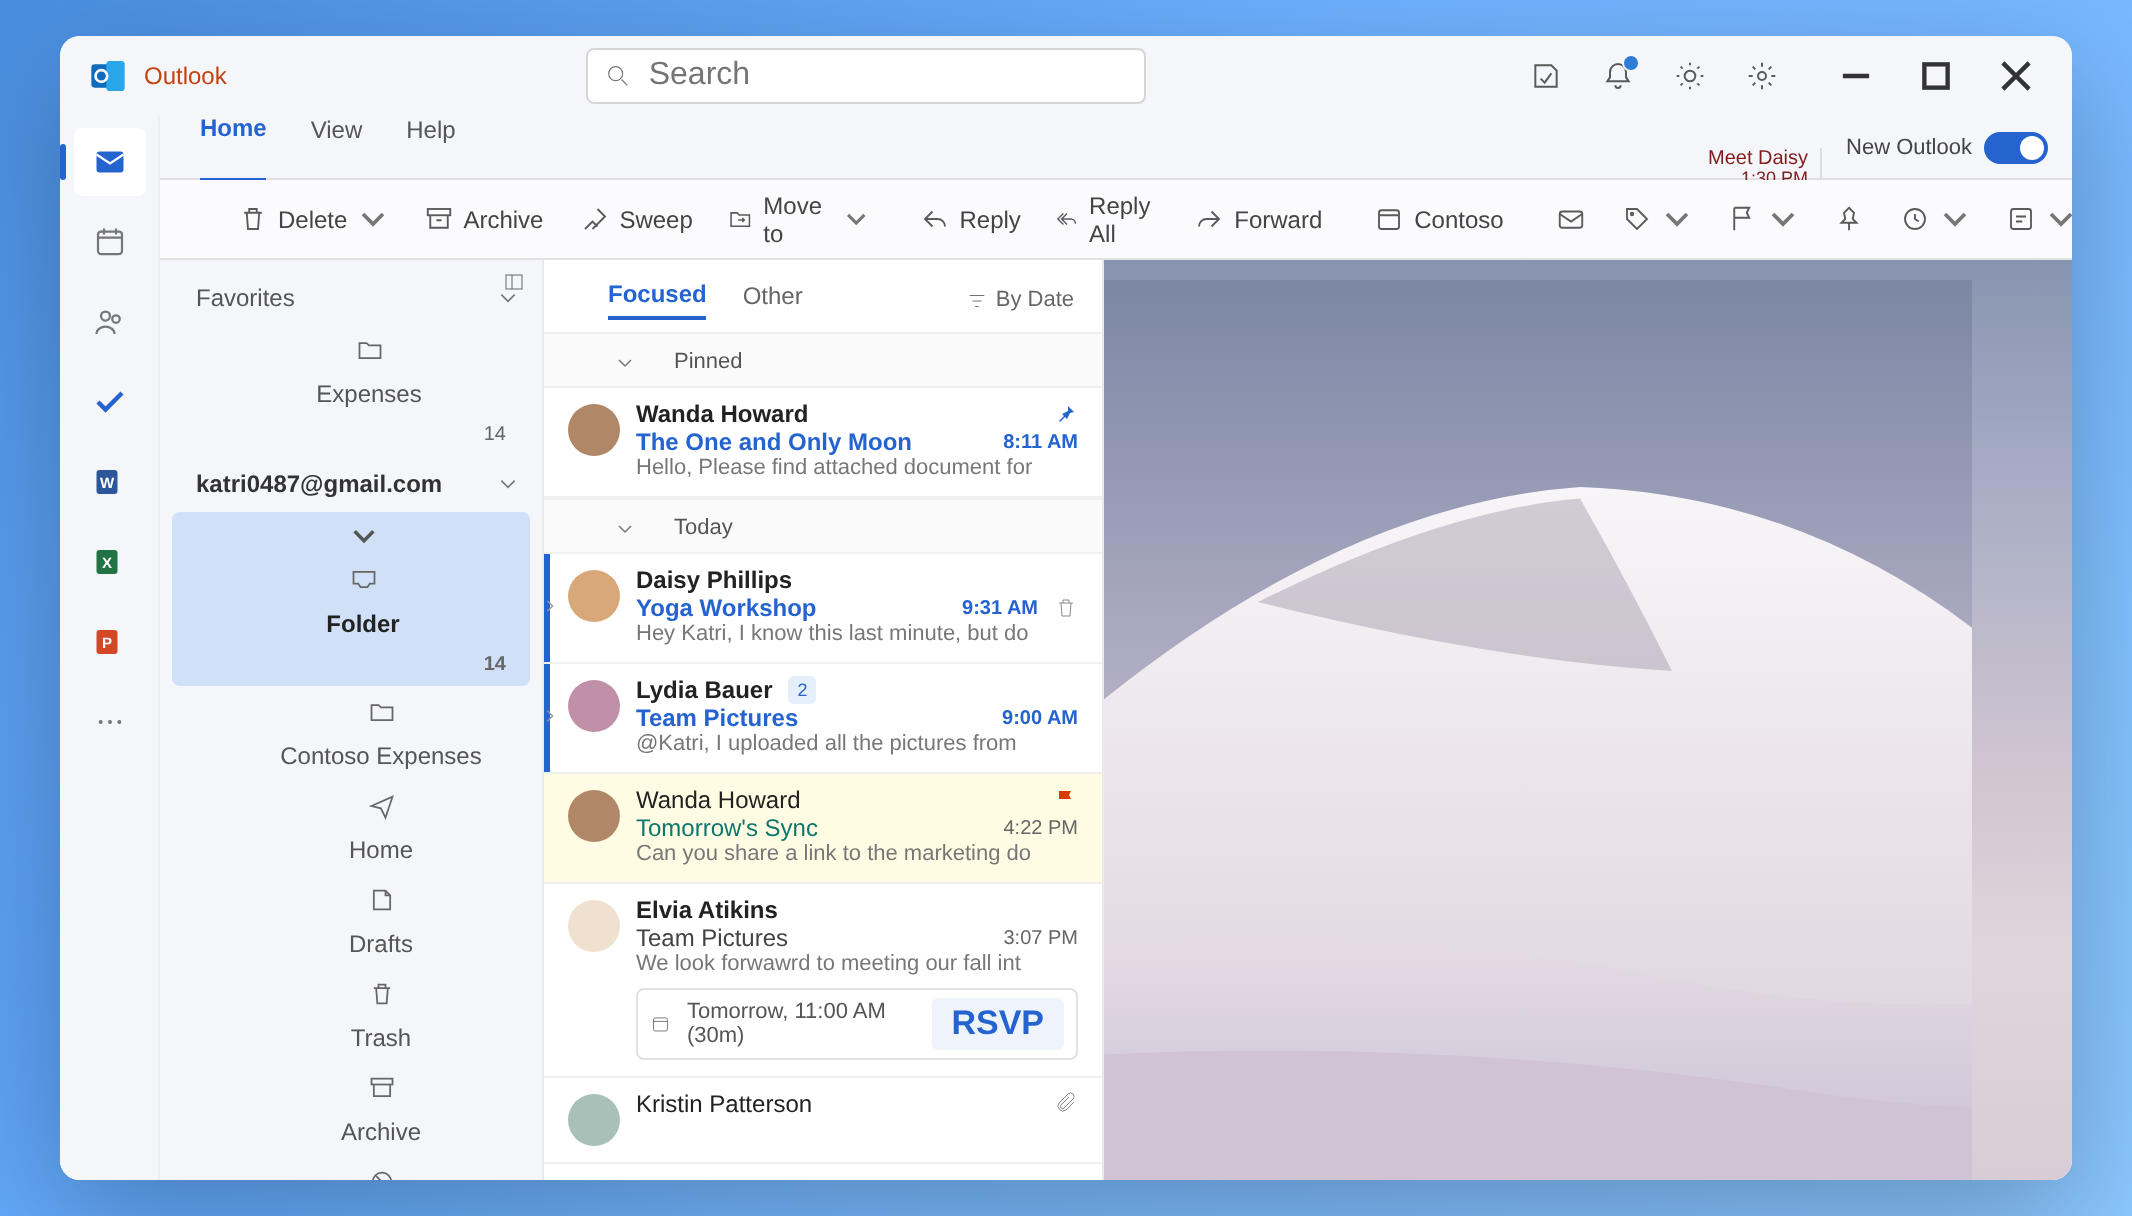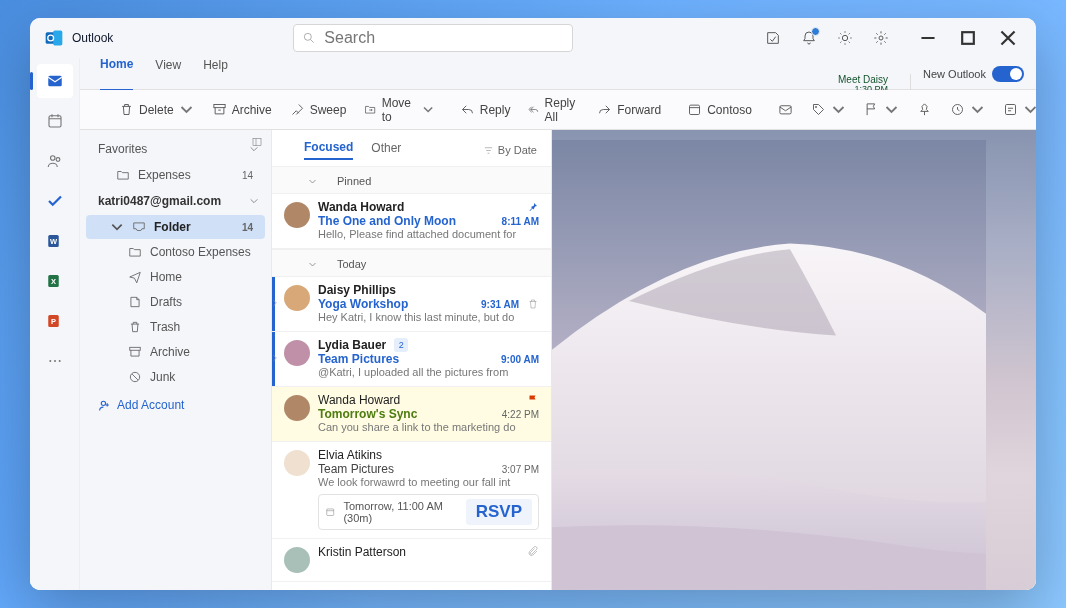--- a/index.html
+++ b/index.html
@@ -1,36 +1,36 @@
 <!DOCTYPE html>
 <html><head>
 <meta charset="utf-8">
 <style>
 * { box-sizing: border-box; margin: 0; padding: 0; font-family: "Segoe UI", -apple-system, sans-serif; }
 body { width: 1066px; height: 608px; overflow: hidden; position: relative; background: #5aa0f0; }
 .bg-swirl { position: absolute; inset: 0; background: radial-gradient(ellipse 600px 300px at 900px 100px, rgba(120,180,255,0.6), transparent 70%), radial-gradient(ellipse 500px 400px at 100px 500px, rgba(80,150,240,0.5), transparent 60%), linear-gradient(135deg, #4a8ee0 0%, #6bb0ff 40%, #8cc8ff 100%); }
 .window { position: absolute; left: 30px; top: 18px; right: 30px; bottom: 18px; background: #f5f6fa; border-radius: 10px; box-shadow: 0 20px 60px rgba(0,0,0,0.25); display: flex; flex-direction: column; overflow: hidden; }
 .titlebar { height: 40px; display: flex; align-items: center; padding: 0 8px; background: #f5f6fa; }
 .titlebar .app-icon { width: 20px; height: 20px; margin-left: 6px; margin-right: 8px; }
-.titlebar .app-name { font-size: 12px; color: #0f172a; }
+.titlebar .app-name { font-size: 12px; color: #c2410c; }
 .search-wrap { margin-left: 180px; width: 280px; height: 28px; background: #fff; border: 1px solid #d6d6d6; border-radius: 4px; display: flex; align-items: center; padding: 0 8px; }
 .search-wrap svg { width: 14px; height: 14px; margin-right: 8px; fill: none; stroke: #777; }
 .search-wrap input { border: none; outline: none; font-size: 16px; flex: 1; background: transparent; }
 .titlebar-right { margin-left: auto; display: flex; align-items: center; gap: 2px; }
 .titlebar-right .ticon { width: 34px; height: 32px; display: flex; align-items: center; justify-content: center; cursor: pointer; border-radius: 4px; position: relative; }
 .titlebar-right svg { width: 16px; height: 16px; stroke: #5a5a5a; fill: none; stroke-width: 1.5; }
 .badge-dot { position: absolute; top: 5px; right: 6px; width: 9px; height: 9px; background: #2e7cd6; border-radius: 50%; border: 1.5px solid #f5f6fa; }
 .win-controls { display: flex; margin-left: 8px; }
 .win-controls .wc { width: 40px; height: 32px; display: flex; align-items: center; justify-content: center; cursor: pointer; }
 
 .tabs-row { height: 32px; display: flex; align-items: center; padding-left: 70px; gap: 22px; background: #f5f6fa; border-bottom: 1px solid #e1e1e1; }
 .tabs-row .tab { font-size: 12px; color: #555; cursor: pointer; padding-bottom: 18px; }
 .tabs-row .tab.active { color: #2564cf; font-weight: 600; border-bottom: 2px solid #2564cf; }
 .tabs-row .right-info { margin-left: auto; display: flex; align-items: center; padding-right: 12px; gap: 12px; }
-.meet-info { text-align: right; line-height: 1.1; padding-right: 22px; border-right: 1px solid #ddd; color: #14532d; margin-top: 21px; }
+.meet-info { text-align: right; line-height: 1.1; padding-right: 6px; border-right: 1px solid #ddd; color: #7f1d1d; margin-top: 21px; }
 .meet-info .l1 { font-size: 10px; }
 .meet-info .l2 { font-size: 9px; }
 .new-outlook { display: flex; align-items: center; gap: 6px; font-size: 11px; color: #444; }
 .toggle { width: 32px; height: 16px; background: #2564cf; border-radius: 8px; position: relative; }
 .toggle::after { content: ''; position: absolute; right: 2px; top: 2px; width: 12px; height: 12px; background: #fff; border-radius: 50%; }
 
 .ribbon { height: 40px; display: flex; align-items: center; gap: 4px; padding: 0 8px 0 70px; background: #fbfbfd; border-bottom: 1px solid #e1e1e1; overflow: hidden; }
 .new-mail { display: flex; align-items: center; background: #2564cf; color: #fff; height: 28px; border-radius: 4px; overflow: hidden; }
 .ribbon .rbtn { display: flex; align-items: center; gap: 5px; padding: 0 7px; height: 28px; font-size: 12px; color: #444; cursor: pointer; border-radius: 4px; }
 .ribbon .rbtn svg { width: 15px; height: 15px; stroke: #5a5a5a; fill: none; stroke-width: 1.5; }
@@ -40,21 +40,21 @@
 .body-area { flex: 1; display: flex; min-height: 0; background: #fff; }
 .apprail { width: 50px; background: #f5f6fa; display: flex; flex-direction: column; align-items: center; padding-top: 6px; gap: 6px; position: absolute; left: 0; top: 40px; bottom: 0; border-right: 1px solid #eee; }
 .apprail .ritem { width: 36px; height: 34px; display: flex; align-items: center; justify-content: center; border-radius: 4px; cursor: pointer; position: relative; }
 .apprail .ritem.active::before { content: ''; position: absolute; left: -7px; top: 8px; bottom: 8px; width: 3px; background: #2564cf; border-radius: 2px; }
 .apprail .ritem.active { background: #fff; }
 
 .nav-pane { width: 192px; background: #f5f6fa; border-right: 1px solid #e9e9e9; overflow-y: auto; padding: 6px 0; margin-left: 50px; position: relative; }
 .nav-pane::-webkit-scrollbar { width: 0; }
 .nav-section { font-size: 12px; color: #555; padding: 6px 12px 6px 18px; display: flex; align-items: center; justify-content: space-between; cursor: pointer; }
 .nav-section .chev { width: 10px; }
-.nav-item { font-size: 12px; color: #555; padding: 5px 12px 5px 30px; display: flex; align-items: center; gap: 8px; cursor: pointer; border-radius: 4px; margin: 1px 6px; }
+.nav-item { font-size: 12px; color: #555; padding: 5px 12px 5px 30px; display: flex; align-items: center; gap: 8px; cursor: pointer; border-radius: 4px; margin: 1px 6px; flex-direction: column; }
 .nav-item.sel { background: #d0e0f7; color: #222; font-weight: 600; }
 .nav-item .count { margin-left: auto; font-size: 10px; color: #666; }
 .nav-item svg { width: 14px; height: 14px; stroke: #666; fill: none; stroke-width: 1.5; }
 .nav-sub .nav-item { padding-left: 42px; }
 .add-account { color: #2564cf; font-size: 12px; padding: 8px 18px; display: flex; align-items: center; gap: 6px; cursor: pointer; }
 .nav-collapse { position:absolute; top:4px; right:8px; cursor:pointer; }
 
 .msglist { width: 280px; border-right: 1px solid #e9e9e9; display: flex; flex-direction: column; min-height: 0; background: #fff; }
 .msglist-head { display: flex; align-items: center; padding: 10px 14px 6px 32px; gap: 18px; }
 .msglist-head .mtab { font-size: 12px; color: #666; cursor: pointer; padding-bottom: 4px; }
@@ -497,31 +497,31 @@
         <div class="msg-item flagged">
           <div class="avatar" style="background:#b08868;"></div>
           <div class="content">
             <div class="row1">
                 <span class="from" style="font-weight:400;">Wanda Howard</span>
                 <svg width="12" height="12" viewBox="0 0 24 24" fill="#d83b01" style="margin-left:auto;">
                   <path d="M5 3v18M5 3h12l-2 4 2 4H5"></path>
                 </svg>
               </div>
             <div class="row1">
-                <span class="subj" style="color:#4d7c0f;font-weight:700;">Tomorrow's Sync</span>
+                <span class="subj" style="color:#0f766e;font-weight:400;">Tomorrow's Sync</span>
                 <span class="time" style="color:#666;font-weight:400;">4:22 PM</span>
               </div>
             <div class="preview">Can you share a link to the marketing do</div>
           </div>
         </div>
         <div class="msg-item">
           <div class="avatar" style="background:#f0e0d0;"></div>
           <div class="content">
             <div class="row1">
-                <span class="from" style="font-weight:400;">Elvia Atikins</span>
+                <span class="from" style="font-weight:700;">Elvia Atikins</span>
               </div>
             <div class="row1">
                 <span class="subj" style="color:#444;font-weight:400;">Team Pictures</span>
                 <span class="time" style="color:#666;font-weight:400;">3:07 PM</span>
               </div>
             <div class="preview">We look forwawrd to meeting our fall int</div>
             <div class="rsvp-row">
               <svg width="12" height="12" viewBox="0 0 24 24" stroke="#666" fill="none">
                   <rect x="4" y="5" width="16" height="15" rx="2"></rect>
                   <path d="M4 9h16"></path>

